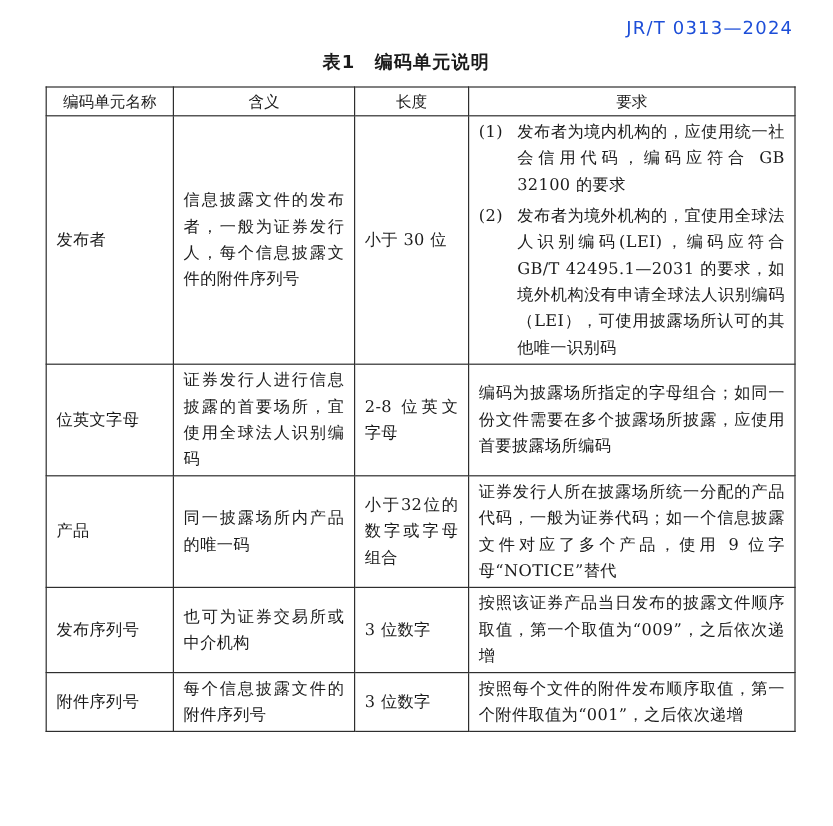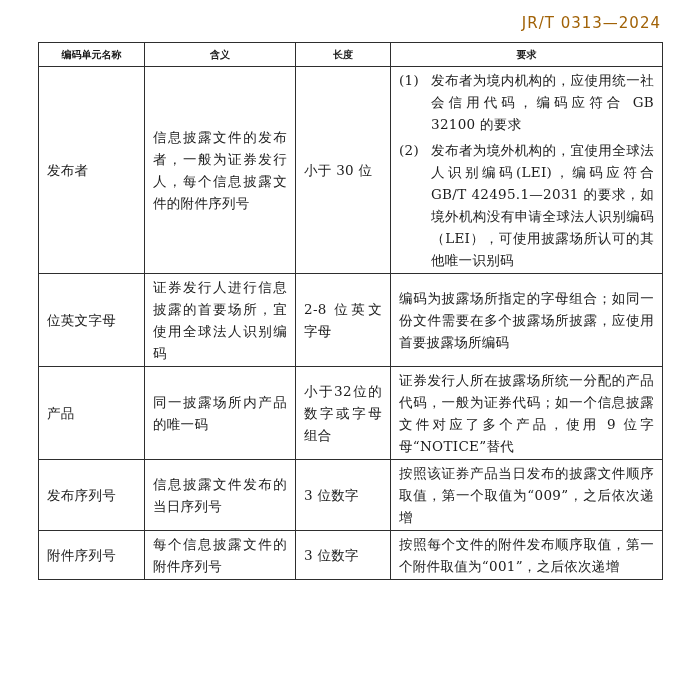--- a/index.html
+++ b/index.html
@@ -11,21 +11,21 @@
     background:#ffffff;
     color:#1b1b1b;
     font-family:"DejaVu Serif","Liberation Serif",serif;
     overflow:hidden;
   }
   .doc-number{
     text-align:right;
     font-family:"DejaVu Sans","Liberation Sans",sans-serif;
     font-size:15px;
     letter-spacing:1px;
-    color:#a16207;
+    color:#1d4ed8;
   }
   .intro{
     margin:18px 0 0 27px;
     font-size:15px;
     letter-spacing:0.5px;
   }
   .caption{
     margin-top:11px;
     text-align:center;
     font-family:"DejaVu Sans","Liberation Sans",sans-serif;
@@ -39,22 +39,22 @@
     border-collapse:collapse;
     table-layout:fixed;
     border:1.5px solid #2a2a2a;
   }
   table.coding th, table.coding td{
     border:1px solid #2e2e2e;
     box-sizing:border-box;
   }
   table.coding th{
     font-family:"DejaVu Sans","Liberation Sans",sans-serif;
-    font-weight:700;
-    font-size:10px;
+    font-weight:400;
+    font-size:13px;
     height:24px;
     text-align:center;
     padding:0 4px;
   }
   table.coding td{
     font-size:13.5px;
     line-height:22px;
     padding:2px 8px;
     vertical-align:middle;
     letter-spacing:0.3px;
@@ -66,20 +66,21 @@
   .req-text{flex:1;text-align:justify;}
 </style>
 </head>
 <body>
 
 <div class="page">
 
   <div class="doc-number">JR/T 0313—2024</div>
 
 
+  <div class="caption">表1　编码单元说明</div>
 
   <table class="coding">
     <colgroup>
       <col style="width:106px">
         <col style="width:151px">
         <col style="width:95px">
         <col style="width:272px">
     </colgroup>
     <thead>
       <tr>
@@ -112,21 +113,21 @@
         <td class="just">编码为披露场所指定的字母组合；如同一份文件需要在多个披露场所披露，应使用首要披露场所编码</td>
       </tr>
       <tr style="height:64px">
         <td>产品</td>
         <td class="just">同一披露场所内产品的唯一码</td>
         <td class="just">小于32位的数字或字母组合</td>
         <td class="just">证券发行人所在披露场所统一分配的产品代码，一般为证券代码；如一个信息披露文件对应了多个产品，使用 9 位字母“NOTICE”替代</td>
       </tr>
       <tr style="height:45px">
         <td>发布序列号</td>
-        <td class="just">信息披露文件发布的当日序列号</td>
+        <td class="just">也可为证券交易所或中介机构</td>
         <td>3 位数字</td>
         <td class="just">按照该证券产品当日发布的披露文件顺序取值，第一个取值为“009”，之后依次递增</td>
       </tr>
       <tr style="height:44px">
         <td>附件序列号</td>
         <td class="just">每个信息披露文件的附件序列号</td>
         <td>3 位数字</td>
         <td class="just">按照每个文件的附件发布顺序取值，第一个附件取值为“001”，之后依次递增</td>
       </tr>
     </tbody>

